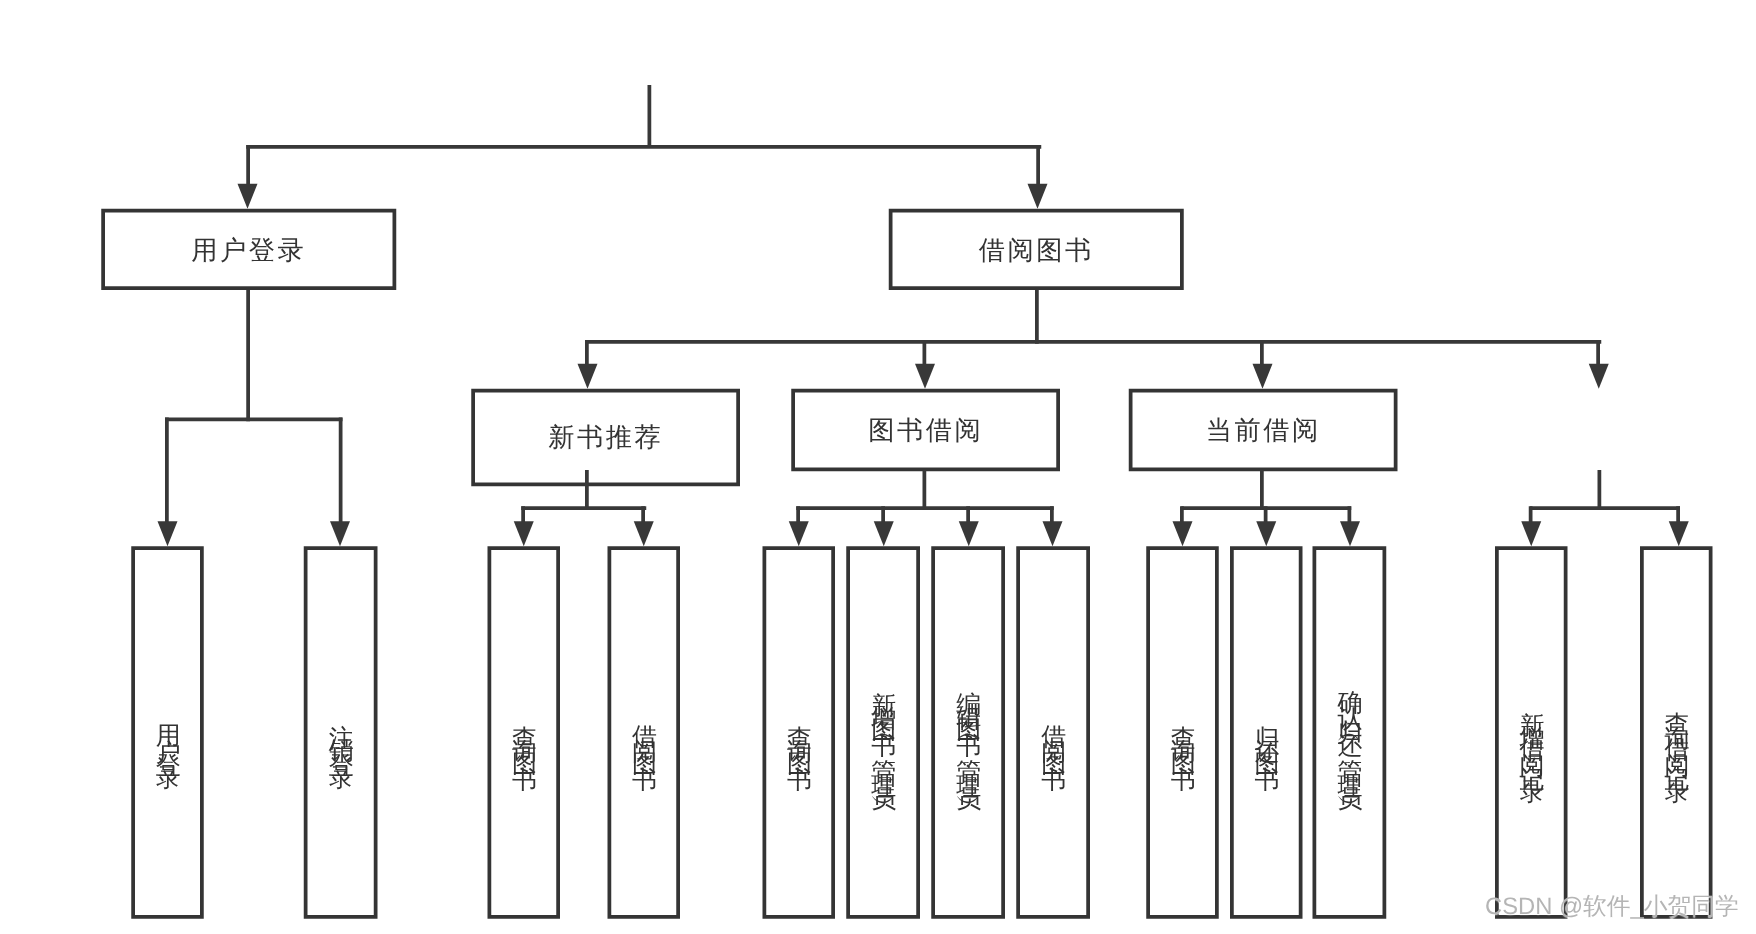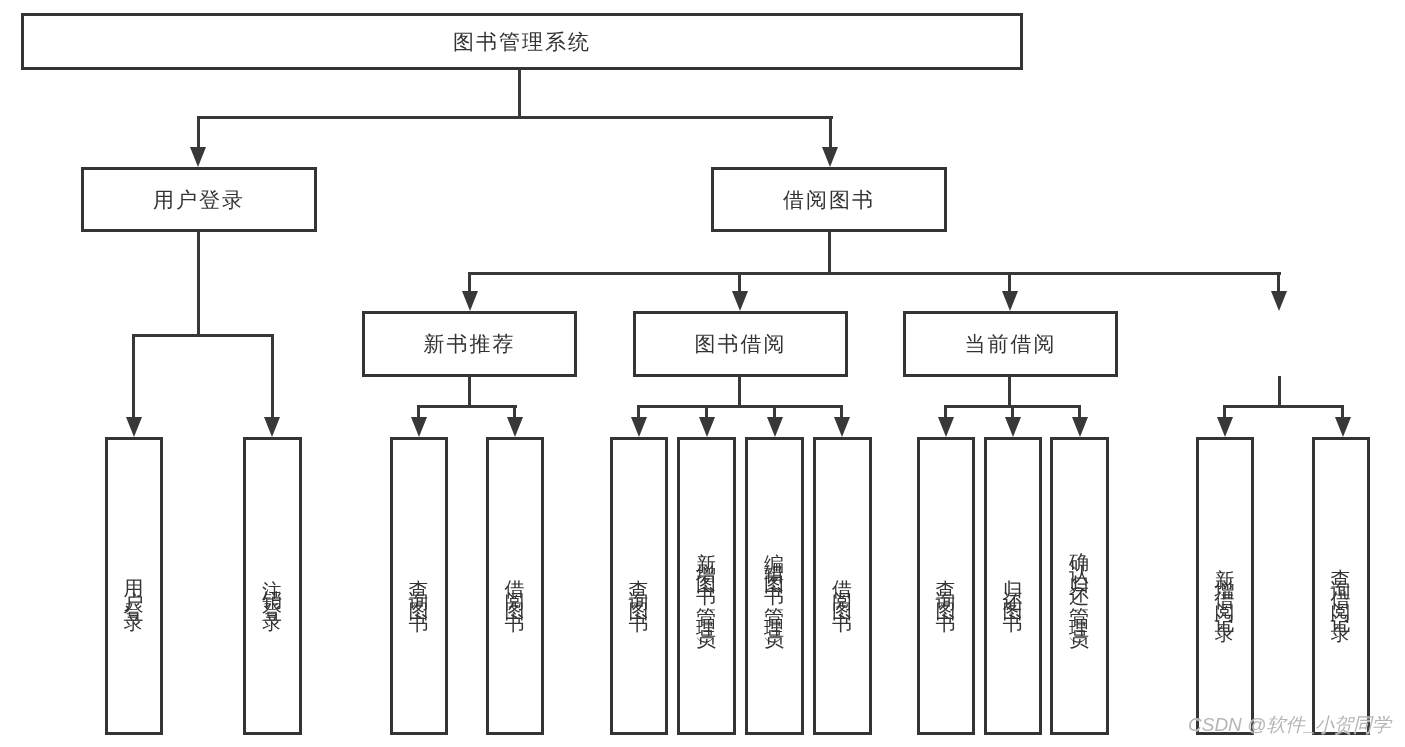--- a/index.html
+++ b/index.html
@@ -21,31 +21,27 @@
   .hline { position:absolute; height:3px; background:#383838; }
   .arrow {
     position:absolute; width:0; height:0;
     border-left:8px solid transparent; border-right:8px solid transparent;
     border-top:20px solid #383838;
   }
   .watermark {
     position:absolute; left:1188px; top:712px; z-index:10;
     font-size:19px; color:#b5b5b5; white-space:nowrap;
     text-shadow:0 1px 1px rgba(255,255,255,0.8);
-    font-style:italic;
   }
 </style>
 </head>
 <body>
 
 <div class="canvas">
 
-  <div class="node hnode" style="left:21px; top:13px; width:1002px; height:57px;">
-    <span>图书管理系统</span>
-  </div>
 
   <div class="vline" style="left:518px; top:68px; height:50px;"></div>
   <div class="hline" style="left:197px; top:116px; width:636px;"></div>
   <div class="vline" style="left:197px; top:116px; height:34px;"></div>
   <div class="arrow" style="left:190px; top:147px;"></div>
   <div class="vline" style="left:829px; top:116px; height:34px;"></div>
   <div class="arrow" style="left:822px; top:147px;"></div>
 
   <div class="node hnode" style="left:81px; top:167px; width:236px; height:65px;">
     <span>用户登录</span>
@@ -65,21 +61,21 @@
   <div class="hline" style="left:469px; top:272px; width:812px;"></div>
   <div class="vline" style="left:468px; top:272px; height:22px;"></div>
   <div class="arrow" style="left:462px; top:291px;"></div>
   <div class="vline" style="left:738px; top:272px; height:22px;"></div>
   <div class="arrow" style="left:732px; top:291px;"></div>
   <div class="vline" style="left:1008px; top:272px; height:22px;"></div>
   <div class="arrow" style="left:1002px; top:291px;"></div>
   <div class="vline" style="left:1277px; top:272px; height:22px;"></div>
   <div class="arrow" style="left:1271px; top:291px;"></div>
 
-  <div class="node hnode" style="left:362px; top:311px; width:215px; height:66px;">
+  <div class="node hnode" style="left:377px; top:311px; width:215px; height:78px;">
     <span>新书推荐</span>
   </div>
   <div class="node hnode" style="left:903px; top:311px; width:215px; height:66px;">
     <span>当前借阅</span>
   </div>
   <div class="node hnode" style="left:633px; top:311px; width:215px; height:66px;">
     <span>图书借阅</span>
   </div>
 
   <div class="vline" style="left:468px; top:376px; height:32px;"></div>

